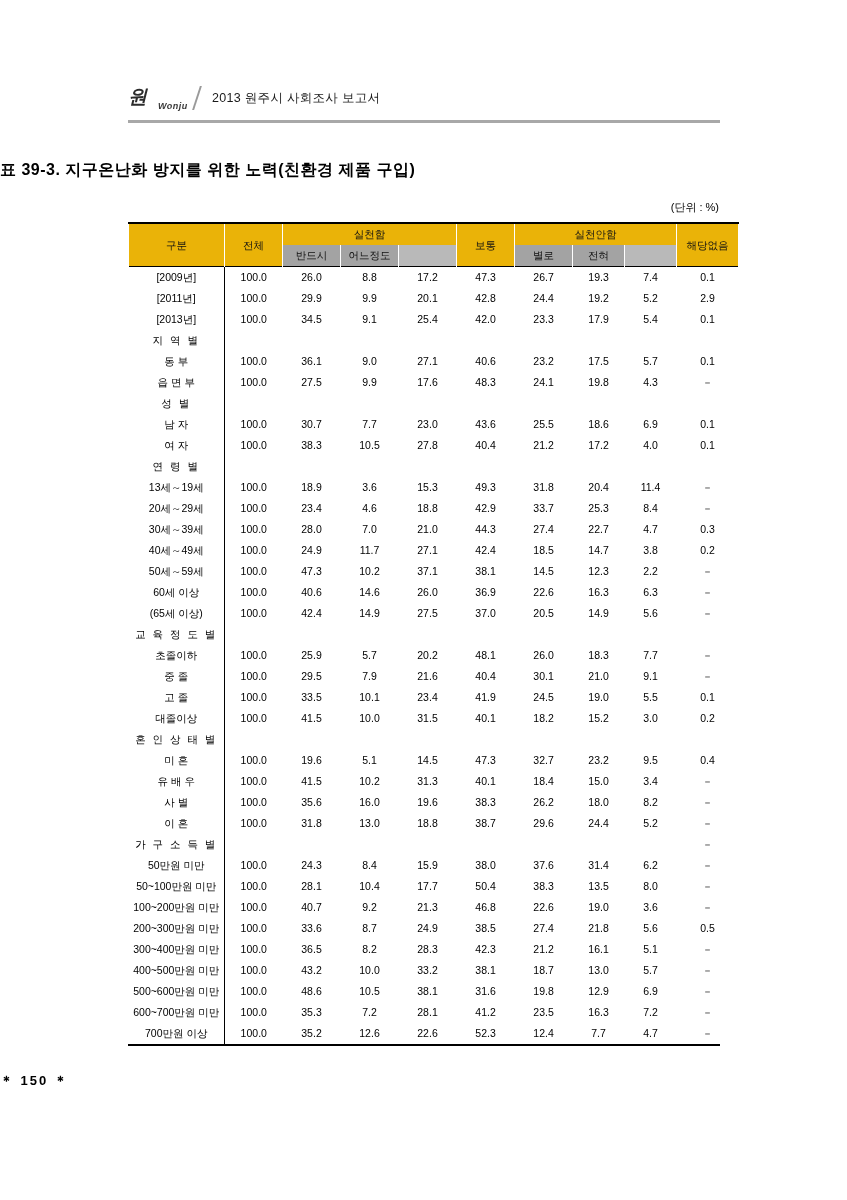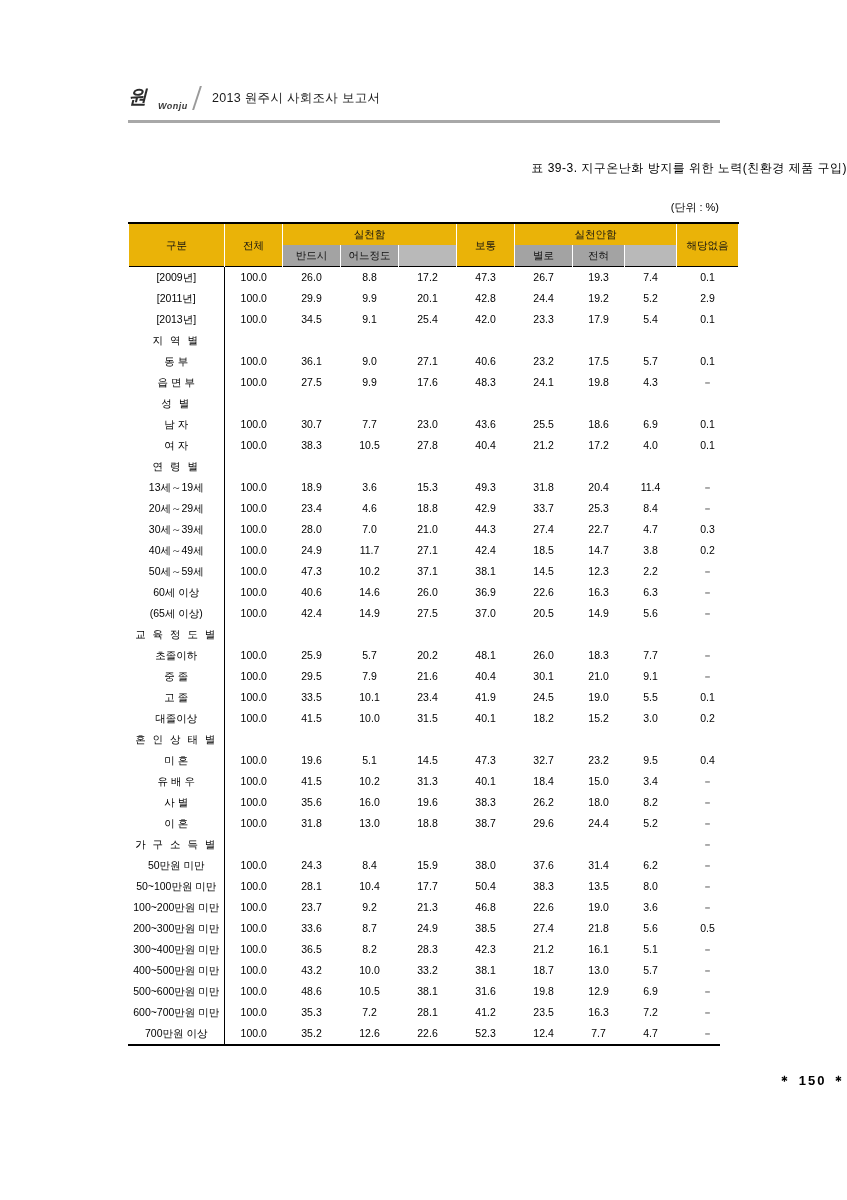--- a/index.html
+++ b/index.html
@@ -86,23 +86,23 @@
     height: 3px;
     background: #a8a8a8;
   }
 
   
   .table-title {
     position: absolute;
     left: 0;
     top: 160px;
     width: 847px;
-    text-align: right;
-    font-size: 12px;
-    font-weight: normal;
+    text-align: left;
+    font-size: 16px;
+    font-weight: bold;
     letter-spacing: 0.5px;
   }
   .unit-note {
     position: absolute;
     right: 128px;
     top: 200px;
     font-size: 11px;
   }
 
   
@@ -165,21 +165,21 @@
     background: #000;
     width: 592px;
   }
 
   
   .footer {
     position: absolute;
     left: 0;
     top: 1072px;
     width: 847px;
-    text-align: right;
+    text-align: left;
     font-size: 13px;
     font-weight: bold;
     letter-spacing: 2px;
   }
 </style>
 </head>
 <body>
 
 <div class="page">
 
@@ -585,21 +585,21 @@
             <td>17.7</td>
             <td>50.4</td>
             <td>38.3</td>
             <td>13.5</td>
             <td>8.0</td>
             <td>－</td>
           </tr>
           <tr>
             <td class="label-cell">100~200만원 미만</td>
             <td>100.0</td>
-            <td>23.7</td>
+            <td>40.7</td>
             <td>9.2</td>
             <td>21.3</td>
             <td>46.8</td>
             <td>22.6</td>
             <td>19.0</td>
             <td>3.6</td>
             <td>－</td>
           </tr>
           <tr>
             <td class="label-cell">200~300만원 미만</td>

